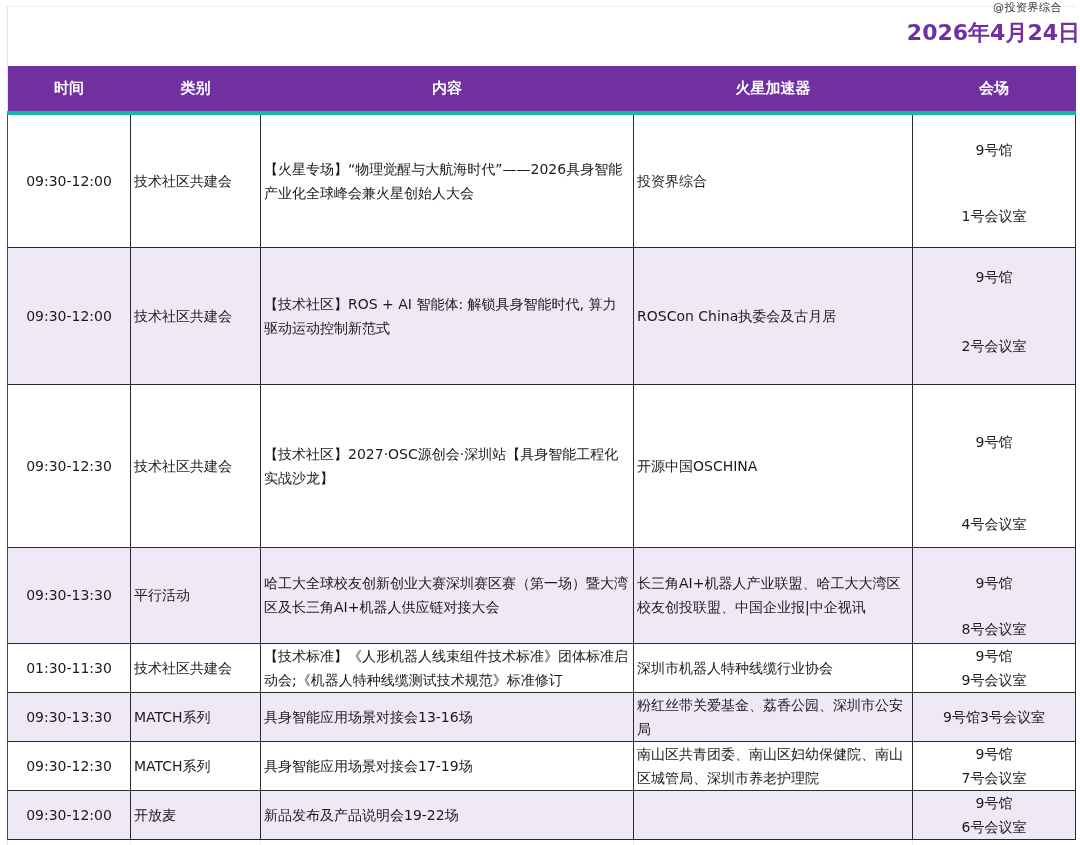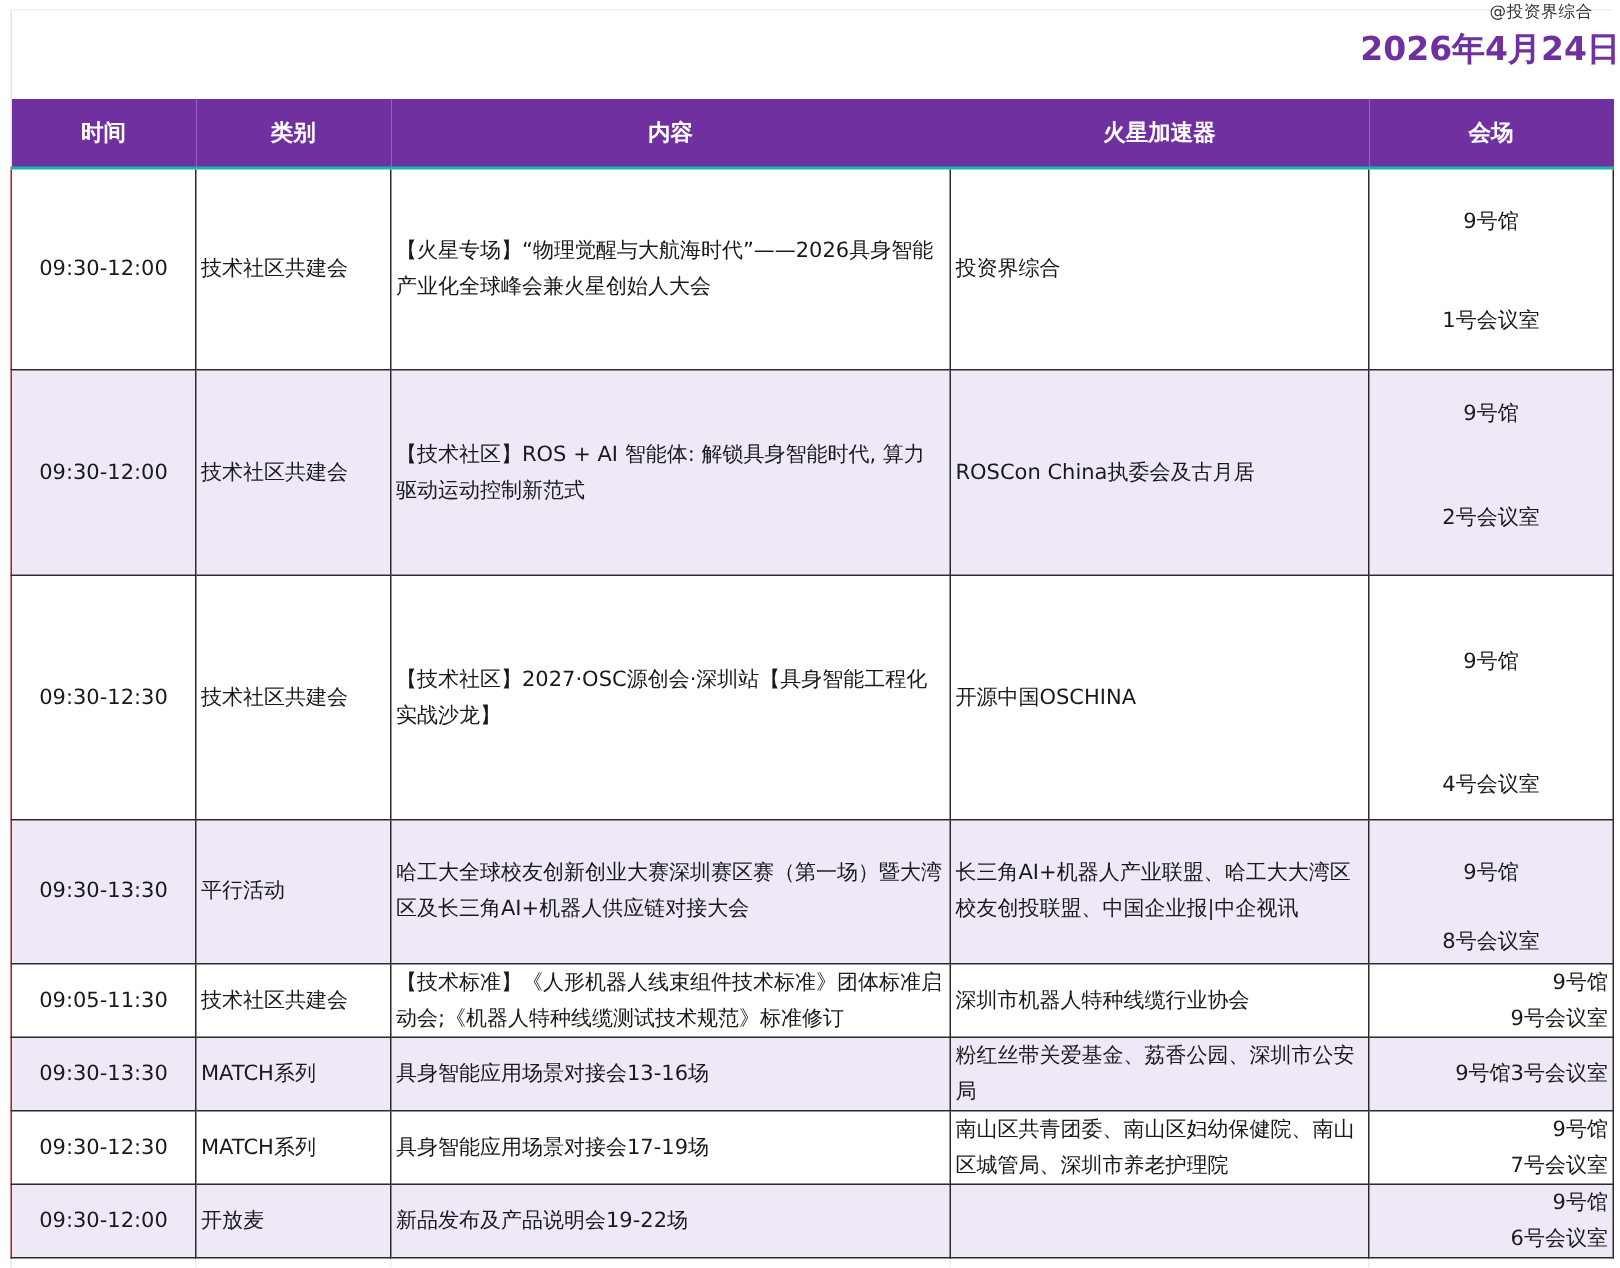--- a/index.html
+++ b/index.html
@@ -31,30 +31,30 @@
       font-size: 11px; color: #333; letter-spacing: 0.5px;
     }
     table.sched {
       position: absolute; left: 7px; top: 66px;
       border-collapse: collapse; table-layout: fixed;
       width: 1068px;
     }
     table.sched th {
       background: #7030a0; color: #ffffff; font-weight: bold; font-size: 15px;
       height: 45px; padding: 0; text-align: center;
-      border-bottom: 2px solid #14b8a6;
+      border-bottom: 4px solid #14b8a6;
     }
     table.sched td {
       border: 1.5px solid #2b2b2b;
       font-size: 14px; line-height: 24px; padding: 0 3px;
       vertical-align: middle;
     }
     table.sched td.first { border-left: 1px solid #b91c1c; }
     table.sched td.c-time { text-align: center; }
-    table.sched td.c-venue { text-align: right; }
+    table.sched td.c-venue { text-align: center; }
     tr.alt td { background: #efe8f7; }
     tr.plain td { background: #ffffff; }
     .venue-line { display: block; }
   </style>
 </head>
 <body>
 
 <div class="page"></div>
 <div class="grid-lines">
   <span style="left:123px"></span>
@@ -131,21 +131,21 @@
       <td>长三角AI+机器人产业联盟、哈工大大湾区校友创投联盟、中国企业报|中企视讯</td>
       <td class="c-venue">
         <div style="padding:22px 0 0 0; display:flex; flex-direction:column; align-items:center; gap:22px;">
           <span class="venue-line">9号馆</span>
           <span class="venue-line">8号会议室</span>
         </div>
       </td>
     </tr>
 
     <tr class="plain" style="height:47px">
-      <td class="first c-time">09:05-11:30</td>
+      <td class="first c-time">01:30-11:30</td>
       <td>技术社区共建会</td>
       <td>【技术标准】《人形机器人线束组件技术标准》团体标准启动会;《机器人特种线缆测试技术规范》标准修订</td>
       <td>深圳市机器人特种线缆行业协会</td>
       <td class="c-venue">
         <span class="venue-line">9号馆</span>
         <span class="venue-line">9号会议室</span>
       </td>
     </tr>
 
     <tr class="alt" style="height:45px">

